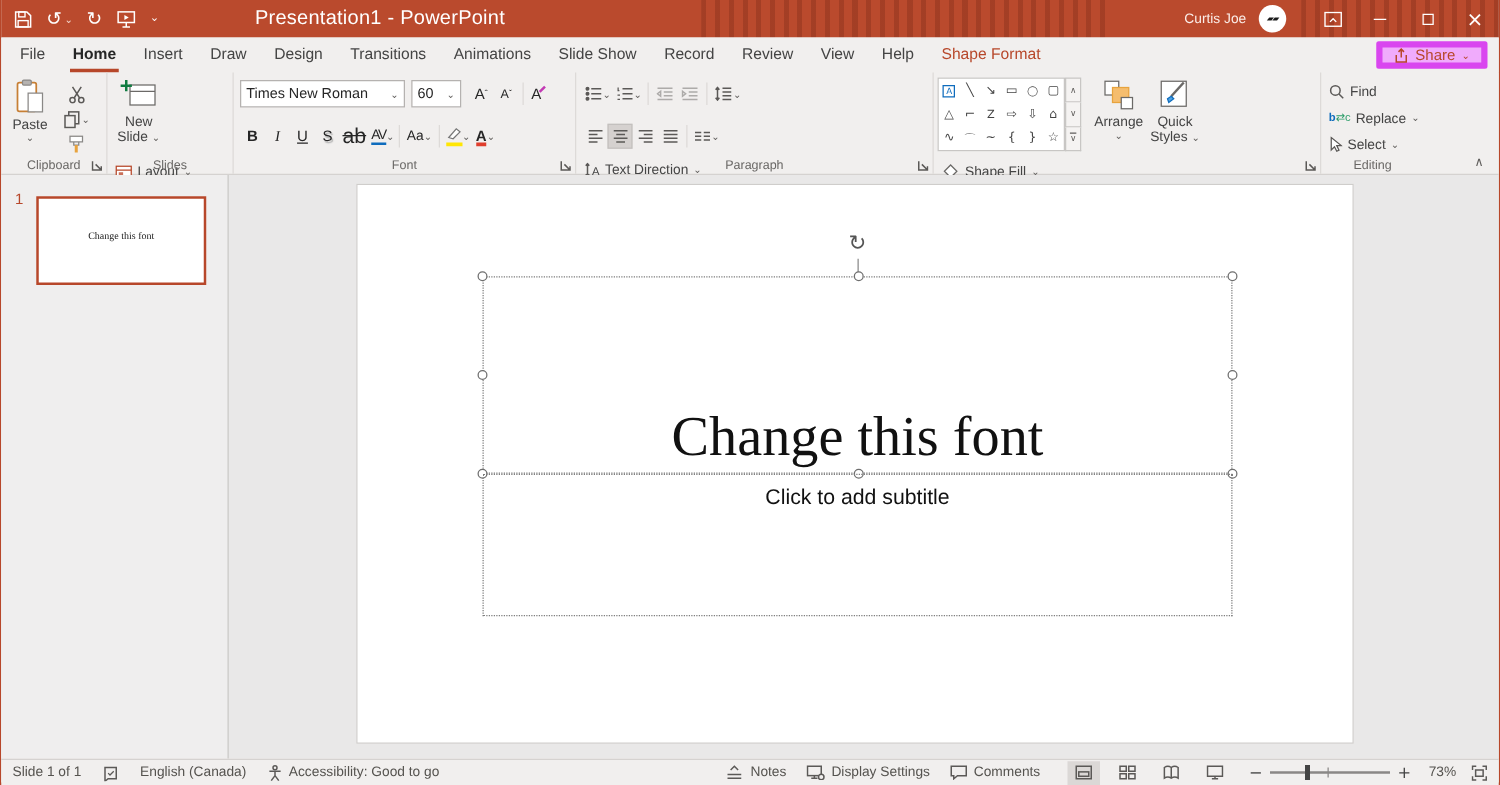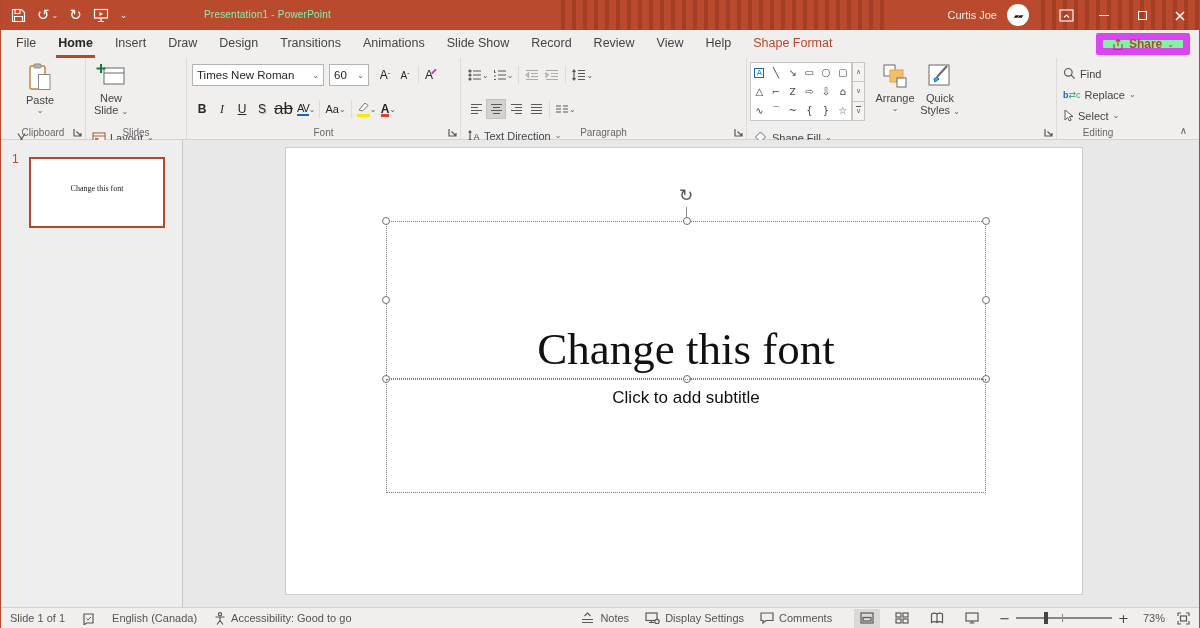--- a/index.html
+++ b/index.html
@@ -11,21 +11,21 @@
   
   .titlebar { position:relative; height:30px; background:#BA4A2D; color:#fff; overflow:hidden; }
   .tb-pattern { position:absolute; top:0; bottom:0;
       background:repeating-linear-gradient(90deg, rgba(60,10,0,.18) 0 4px, rgba(0,0,0,0) 4px 11px); }
   .tb-pattern.p1 { left:560px; width:330px; }
   .tb-pattern.p2 { left:1040px; width:160px; }
   .qat { position:absolute; left:10px; top:0; height:30px; display:flex; align-items:center; gap:11px; }
   .qat .ic { display:flex; align-items:center; color:#fff; font-family:"DejaVu Sans",sans-serif; font-size:15px; }
   .qat svg { display:block; }
   .tiny-chev { font-size:8px; color:#F4D9CF; margin-left:2px; font-family:"DejaVu Sans",sans-serif; }
-  .tb-title { position:absolute; left:203px; top:0; line-height:30px; font-size:10px; color:#86efac; letter-spacing:.2px; }
+  .tb-title { position:absolute; left:203px; top:0; line-height:30px; font-size:16px; color:#ffffff; letter-spacing:.2px; }
   .searchbox { position:absolute; left:452px; top:4px; width:313px; height:22px; background:#F5CBBA;
                border-radius:2px; display:flex; align-items:center; gap:9px; padding-left:12px;
                font-size:11.5px; color:#4a2c21; }
   .tb-right { position:absolute; right:0; top:0; height:30px; display:flex; align-items:center; }
   .tb-user { font-size:11px; color:#FBEDE8; margin-right:10px; }
   .avatar { width:22px; height:22px; border-radius:50%; background:#fff; margin-right:18px;
             display:flex; align-items:center; justify-content:center; font-size:6px; font-style:italic;
             font-weight:bold; color:#1a1a1a; letter-spacing:-.3px; }
   .winbtn { width:38px; height:30px; display:flex; align-items:center; justify-content:center;
             color:#fff; font-size:13px; font-family:"DejaVu Sans",sans-serif; }
@@ -34,22 +34,22 @@
   .max-box { width:9px; height:9px; border:1px solid #fff; display:inline-block; }
 
   
   .tabrow { position:relative; height:28px; background:#F1EFEE; display:flex; align-items:stretch;
             font-size:12.5px; color:#444; padding-left:4px; }
   .tab { position:relative; padding:0 11px; line-height:27px; white-space:nowrap; }
   .tab.selected { color:#262626; font-weight:bold; }
   .tab.selected::after { content:""; position:absolute; left:9px; right:9px; bottom:0; height:3px; background:#B7472A; }
   .tab.contextual { color:#B7472A; }
   .share-btn { position:absolute; right:9px; top:3px; height:22px; display:flex; align-items:center; gap:5px;
-               padding:0 9px; border:7px solid #d946ef; border-radius:2px; background:#86efac;
-               color:#B7472A; font-size:12px; font-weight:bold; }
+               padding:0 9px; border:5px solid #d946ef; border-radius:2px; background:#f0abfc;
+               color:#B7472A; font-size:12px; font-weight:normal; }
   .share-btn .chev { color:#B7472A; }
 
   
   .ribbon { position:relative; height:82px; background:#F1EFEE; border-bottom:1px solid #D5D2D0; display:flex; }
   .rgroup { position:relative; height:100%; border-right:1px solid #DDDAD8; padding:3px 3px 15px; }
   .rgroup-label { position:absolute; bottom:1px; left:0; right:0; text-align:center; font-size:10px; color:#696765; }
   .launcher { position:absolute; bottom:2px; right:3px; }
   .chev { font-family:"DejaVu Sans",sans-serif; font-size:8px; color:#605e5c; }
   .bigbtn { float:left; width:44px; height:64px; display:flex; flex-direction:column; align-items:center;
             justify-content:flex-start; font-size:11px; color:#444; text-align:center; padding-top:2px; }
@@ -183,21 +183,21 @@
           <path d="M6 8V1.5M3.8 3.5L6 1.3l2.2 2.2" fill="none" stroke="#B7472A" stroke-width="1.2"></path>
         </svg>
       <span>Share</span>
       <span class="chev">⌄</span>
     </span>
   </div>
 
   <div class="ribbon">
 
     <div class="rgroup" style="width:85px;">
-      <div class="bigbtn" style="width:40px;margin-left:16px;">
+      <div class="bigbtn" style="width:40px;">
         <svg width="24" height="28" viewBox="0 0 24 28">
             <rect x="2" y="3" width="15" height="23" rx="1.5" fill="#fff" stroke="#C77F35" stroke-width="1.4"></rect>
             <rect x="6" y="1" width="7" height="4" rx="1" fill="#B6B3B1" stroke="#8A8886"></rect>
             <rect x="10.5" y="11.5" width="11.5" height="15" fill="#fff" stroke="#8A8886"></rect>
           </svg>
         <span class="blabel">Paste</span>
         <span class="chev">⌄</span>
       </div>
       <div class="smallcol" style="width:34px; padding-top:4px;">
         <span class="ibtn">

